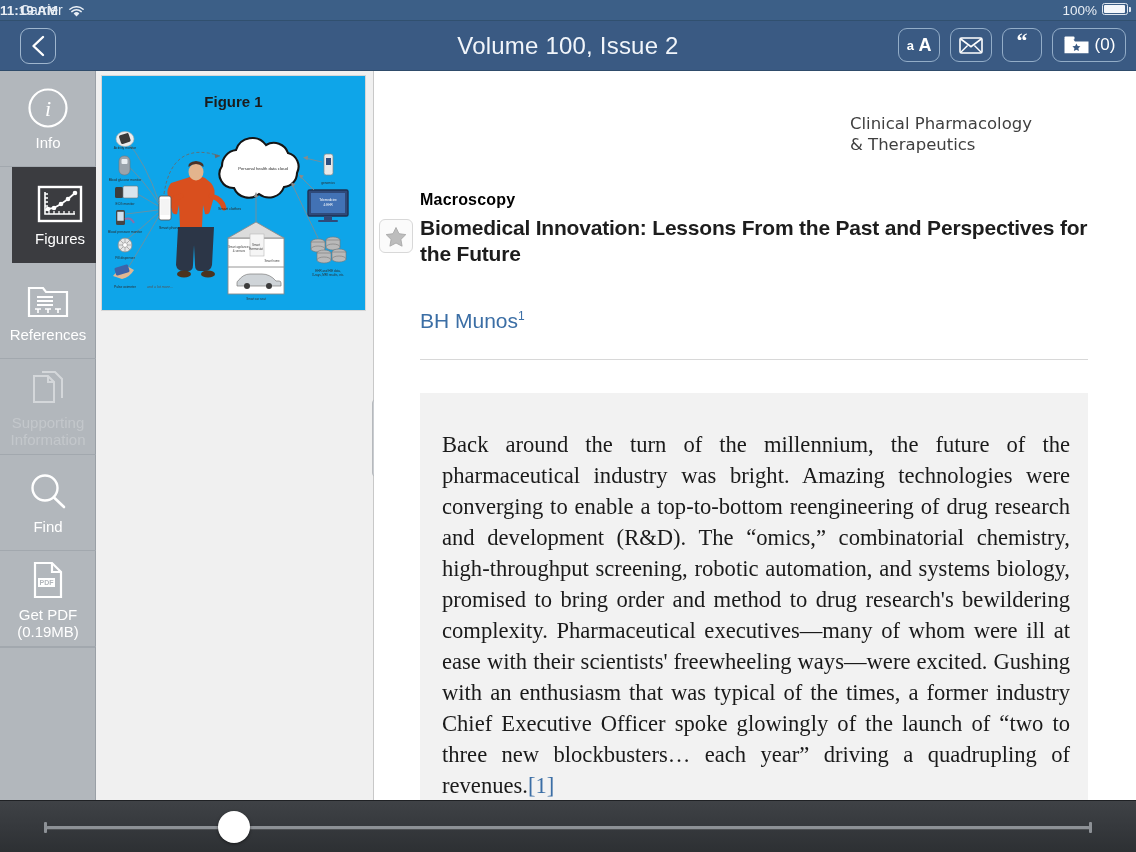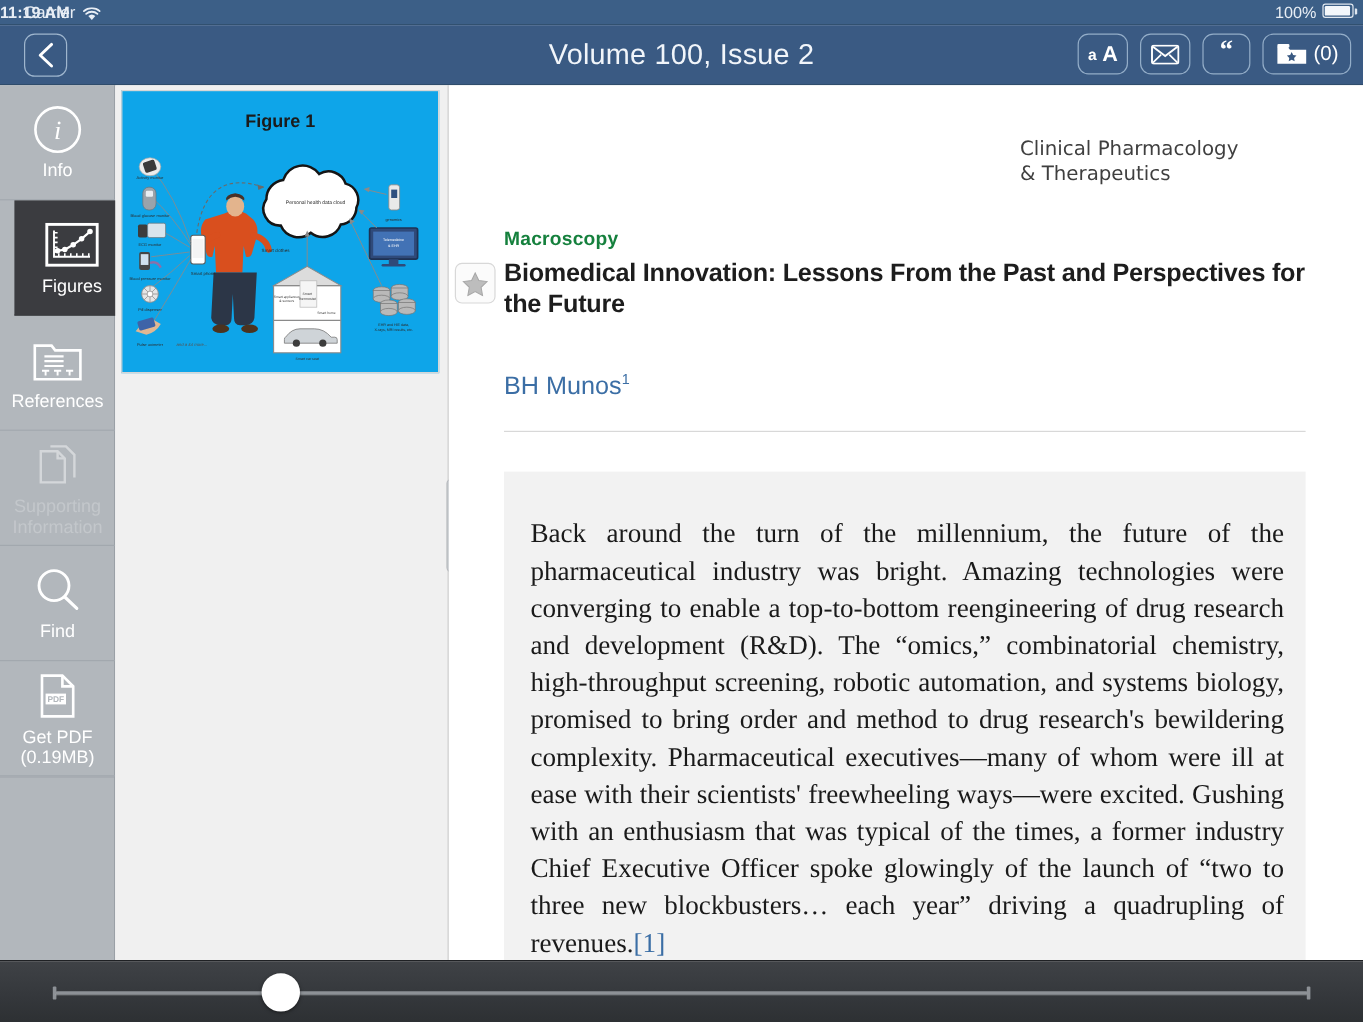--- a/index.html
+++ b/index.html
@@ -110,21 +110,21 @@
   
   .article {
     position: absolute; left: 374px; top: 71px; right: 0; bottom: 52px;
     background: #ffffff; overflow: hidden;
   }
   .journal-name {
     position: absolute; right: 104px; top: 42px; text-align: left;
     font-size: 16.5px; color: #3f3f3f; line-height: 1.28;
     font-family: "DejaVu Sans", sans-serif;
   }
-  .kicker { position: absolute; left: 46px; top: 120px; font-size: 16px; color: #15803d; font-weight: bold; letter-spacing: .2px; }
+  .kicker { position: absolute; left: 46px; top: 120px; font-size: 16px; color: #000000; font-weight: bold; letter-spacing: .2px; }
   .star-btn {
     position: absolute; left: 5px; top: 148px; width: 34px; height: 34px;
     border: 1px solid #d8d8d8; border-radius: 6px; background: #fbfbfb;
     display: flex; align-items: center; justify-content: center; cursor: pointer;
   }
   .art-title {
     position: absolute; left: 46px; top: 144px; right: 48px;
     font-size: 21px; font-weight: bold; color: #1d1d1d; line-height: 1.23;
     letter-spacing: -0.2px;
   }

